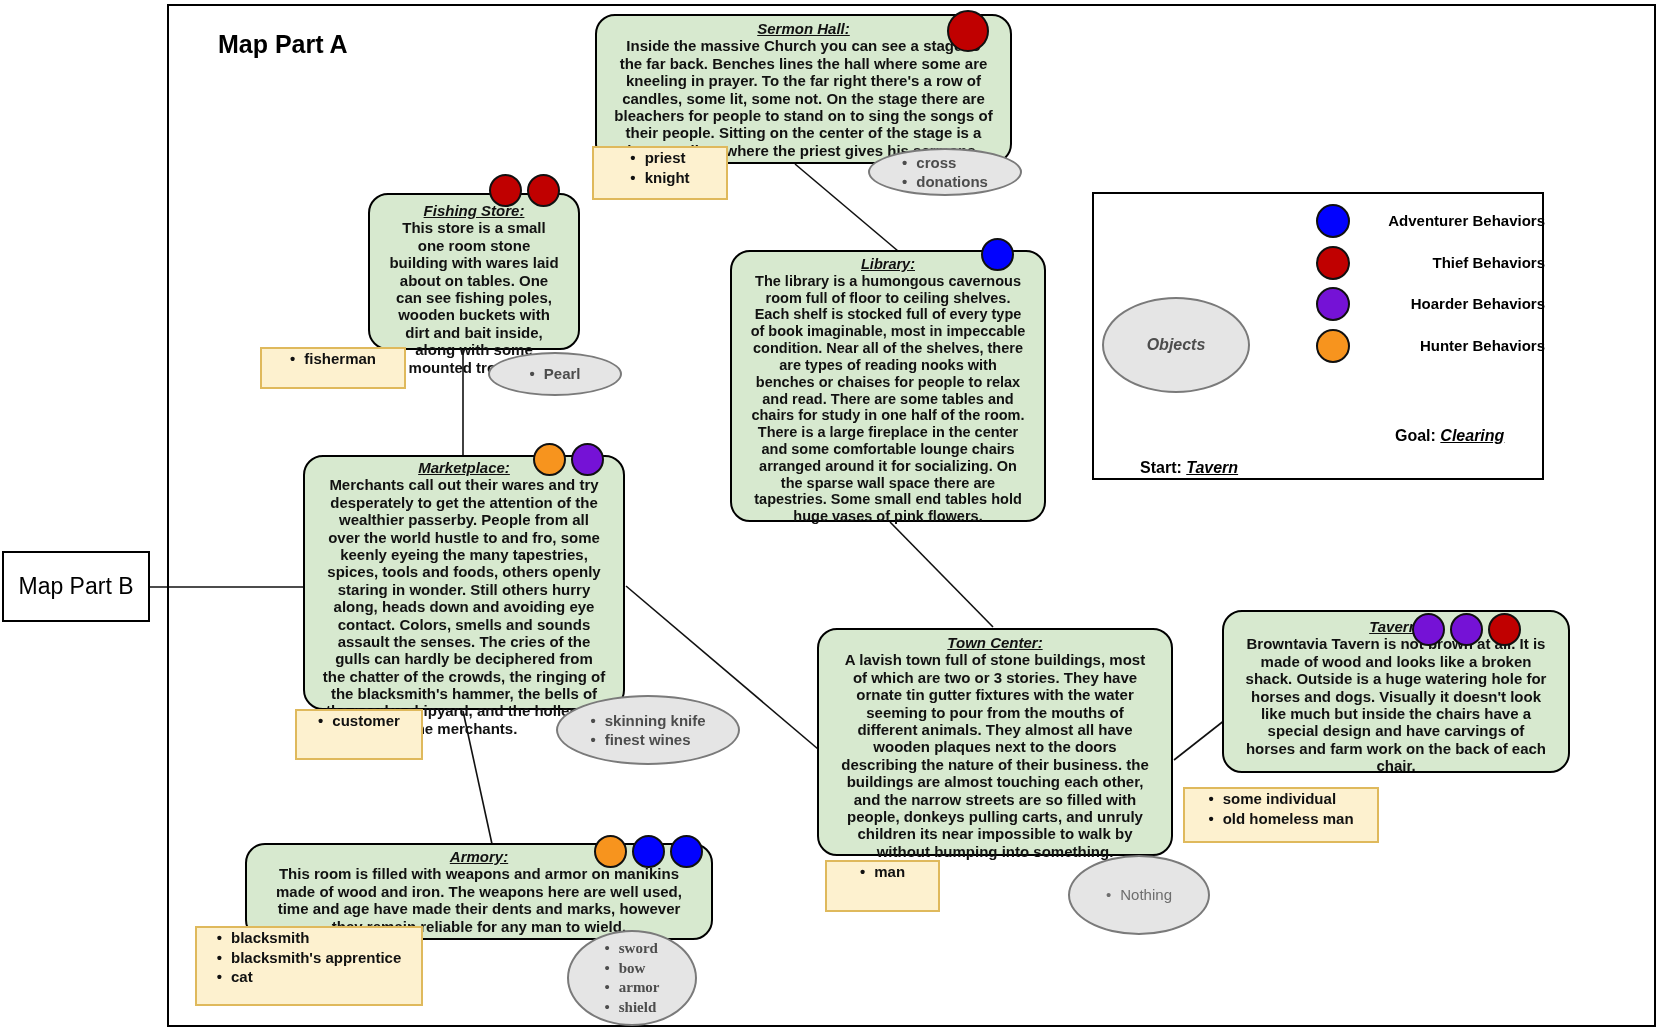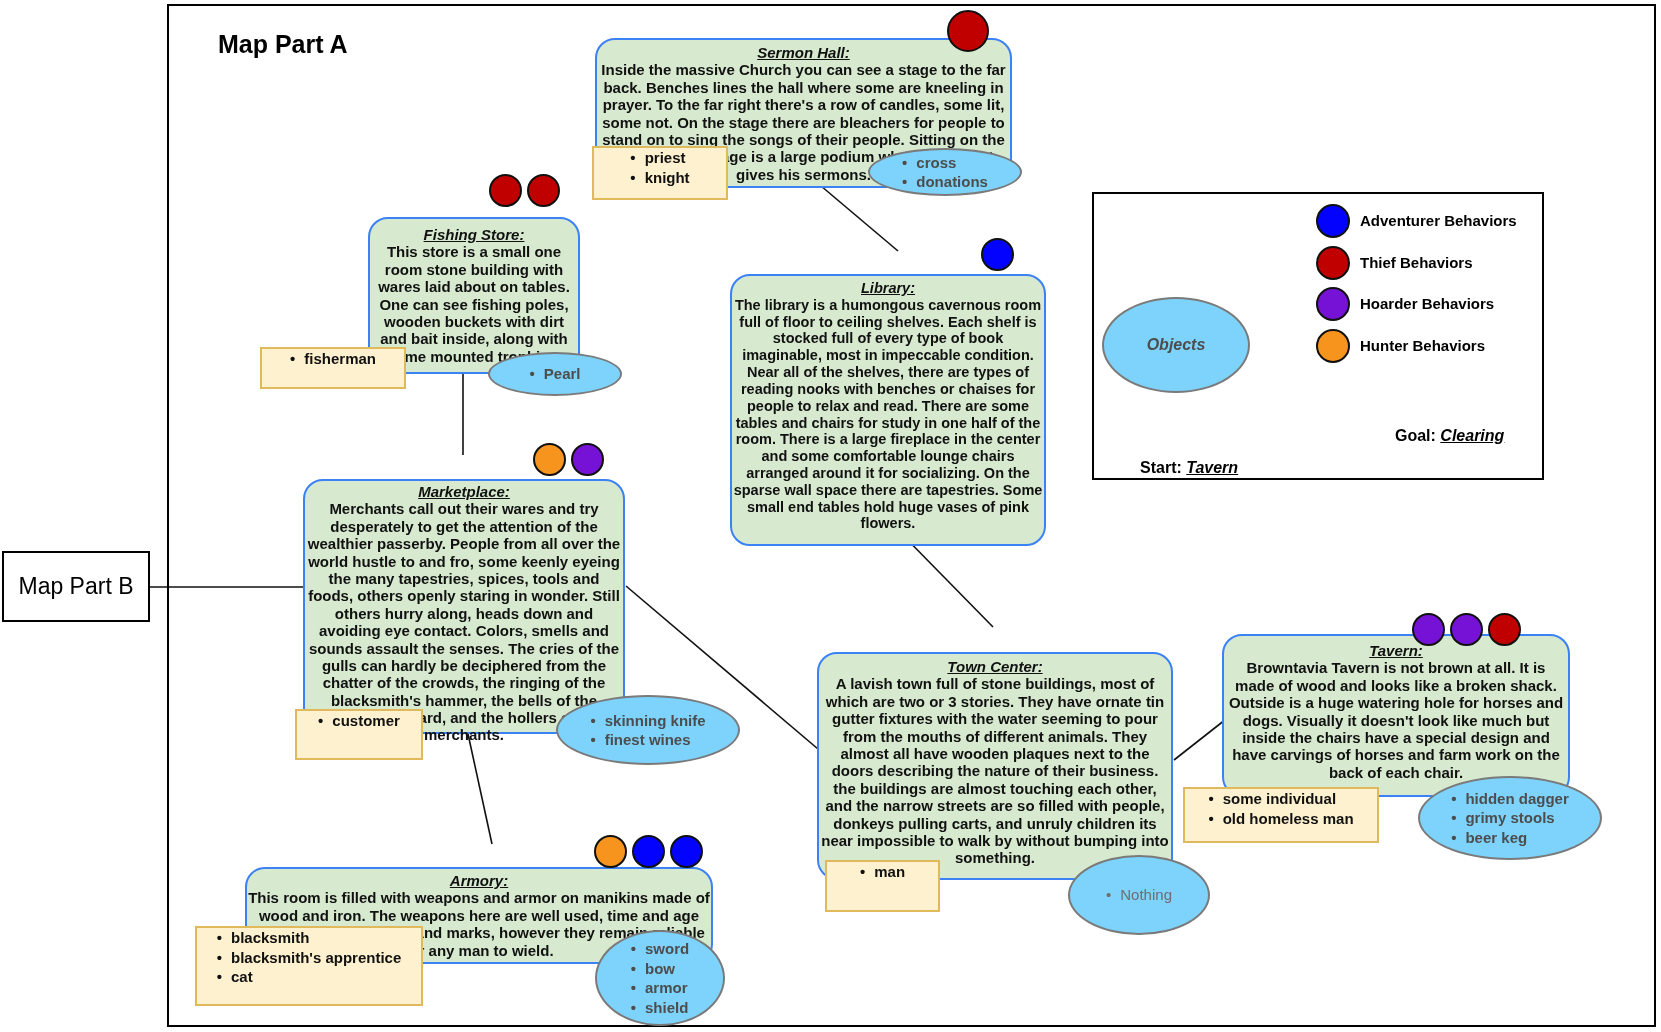--- a/index.html
+++ b/index.html
@@ -5,50 +5,50 @@
   html,body{margin:0;padding:0;background:#fff;}
   .canvas{position:relative;width:1661px;height:1032px;background:#ffffff;
           font-family:"Liberation Sans", sans-serif;overflow:hidden;}
   .border-a{position:absolute;left:167px;top:4px;width:1489px;height:1023px;
             border:2px solid #000;box-sizing:border-box;}
   .map-a-title{position:absolute;left:218px;top:30px;font-size:25px;font-weight:bold;color:#000;}
   .map-b-box{position:absolute;left:2px;top:551px;width:148px;height:71px;border:2px solid #000;
              box-sizing:border-box;background:#fff;display:flex;align-items:center;justify-content:center;
              font-size:23px;color:#000;}
   .edges{position:absolute;left:0;top:0;}
-  .loc{position:absolute;background:#D7E9CF;border:2px solid #3b82f6;border-radius:20px;
+  .loc{position:absolute;background:#D7E9CF;border:2px solid #000000;border-radius:20px;
        box-sizing:border-box;text-align:center;font-weight:bold;color:#111;
-       font-size:15px;line-height:1.16;padding:4px 1px;margin-top:24px;}
+       font-size:15px;line-height:1.16;padding:4px 17px;}
   .loc-title{font-style:italic;text-decoration:underline;}
   .dots{position:absolute;display:flex;}
   .dot{width:33px;height:33px;border-radius:50%;border:2px solid #101010;box-sizing:border-box;}
   .dot+.dot{margin-left:5px;}
   .dot-big{width:42px;height:42px;}
   .dot-adventurer{background:#0202FE;}
   .dot-thief{background:#C00000;}
   .dot-hoarder{background:#7512D6;}
   .dot-hunter{background:#F7941E;}
   .npc-box{position:absolute;background:#FDF1CF;border:2px solid #DFB95C;box-sizing:border-box;
            display:flex;justify-content:center;
            font-weight:bold;font-size:15px;color:#111;}
-  .obj-ellipse{position:absolute;background:#7dd3fc;border:2px solid #7a7a7a;border-radius:50%;
+  .obj-ellipse{position:absolute;background:#e5e5e5;border:2px solid #7a7a7a;border-radius:50%;
                box-sizing:border-box;display:flex;align-items:center;justify-content:center;
                font-weight:bold;font-size:15px;color:#4d4d4d;}
   ul.blist{list-style:none;margin:0;padding:0;text-align:left;line-height:1.3;}
   ul.blist li::before{content:"\2022";margin-right:9px;}
   .muted{color:#6e6e6e;font-weight:normal;}
   .legend-box{position:absolute;left:1092px;top:192px;width:452px;height:288px;
               border:2px solid #000;box-sizing:border-box;background:#fff;}
   .legend-npc{position:absolute;left:1105px;top:205px;width:148px;height:75px;
               font-style:italic;font-weight:bold;font-size:16px;}
   .legend-obj{position:absolute;left:1102px;top:297px;width:148px;height:96px;
               font-style:italic;font-size:16px;}
   .legend-dot{position:absolute;width:34px;height:34px;border-radius:50%;
               border:2px solid #101010;box-sizing:border-box;}
-  .legend-label{position:absolute;left:1360px;width:185px;text-align:left;
+  .legend-label{position:absolute;left:1360px;width:185px;text-align:right;
                 font-weight:bold;font-size:15px;color:#000;}
   .start-goal{position:absolute;font-weight:bold;font-size:16px;color:#000;}
   .sg-value{font-style:italic;text-decoration:underline;}
 </style>
 </head>
 <body>
 
 <div class="canvas">
 
   <svg class="edges" width="1661" height="1032" viewBox="0 0 1661 1032">
@@ -157,45 +157,38 @@
     <span class="dot dot-hoarder"></span>
     <span class="dot dot-hoarder"></span>
     <span class="dot dot-thief"></span>
   </div>
   <div class="npc-box" style="left:1183px;top:787px;width:196px;height:56px;">
     <ul class="blist">
       <li>some individual</li>
       <li>old homeless man</li>
     </ul>
   </div>
-  <div class="obj-ellipse" style="left:1418px;top:776px;width:184px;height:84px;">
-    <ul class="blist">
-      <li>hidden dagger</li>
-      <li>grimy stools</li>
-      <li>beer keg</li>
-    </ul>
-  </div>
 
   <div class="loc" style="left:245px;top:843px;width:468px;height:97px;padding-top:3px;">
     <div class="loc-title">Armory:</div>
     <div>This room is filled with weapons and armor on manikins made of wood and iron. The weapons here are well used, time and age have made their dents and marks, however they remain reliable for any man to wield.</div>
   </div>
   <div class="dots" style="left:594px;top:835px;">
     <span class="dot dot-hunter"></span>
     <span class="dot dot-adventurer"></span>
     <span class="dot dot-adventurer"></span>
   </div>
   <div class="npc-box" style="left:195px;top:926px;width:228px;height:80px;">
     <ul class="blist">
       <li>blacksmith</li>
       <li>blacksmith's apprentice</li>
       <li>cat</li>
     </ul>
   </div>
-  <div class="obj-ellipse" style="left:595px;top:930px;width:130px;height:96px;">
+  <div class="obj-ellipse" style="left:567px;top:930px;width:130px;height:96px;font-family:Liberation Serif, serif;">
     <ul class="blist">
       <li>sword</li>
       <li>bow</li>
       <li>armor</li>
       <li>shield</li>
     </ul>
   </div>
 
   <div class="legend-box"></div>
   <div class="obj-ellipse legend-obj">

